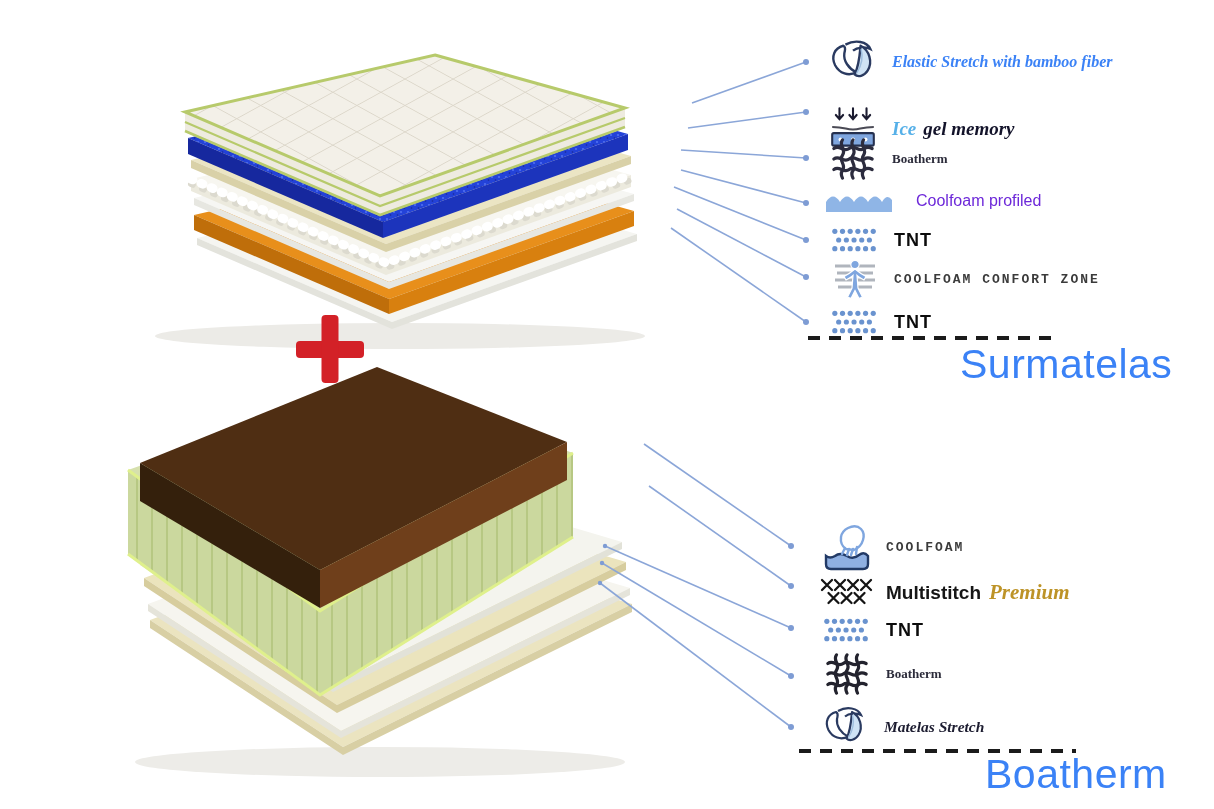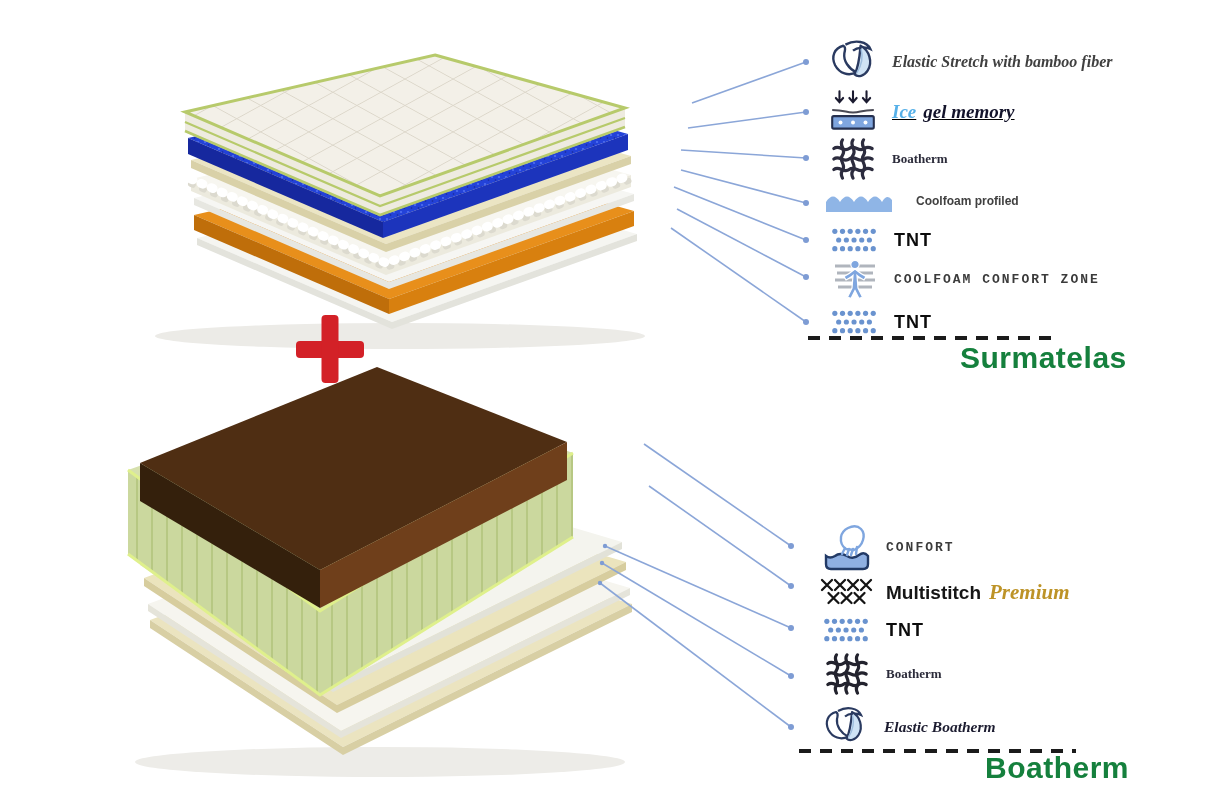--- a/index.html
+++ b/index.html
@@ -3,38 +3,38 @@
 <meta charset="utf-8">
 <style>
   html,body{margin:0;padding:0;}
   body{width:1214px;height:809px;background:#ffffff;position:relative;overflow:hidden;
        font-family:"Liberation Sans", sans-serif;}
   #scene{position:absolute;left:0;top:0;}
   .row{position:absolute;height:50px;display:flex;align-items:center;}
   .ic{width:58px;min-width:58px;display:flex;align-items:center;justify-content:center;}
   .lbl{margin-left:10px;white-space:nowrap;}
   .t-script-green{font-family:"Liberation Serif",serif;font-style:italic;font-weight:700;
-                  font-size:16px;color:#404040;}
+                  font-size:16px;color:#3b82f6;}
   .t-ice-a{font-family:"Liberation Serif",serif;font-style:italic;font-weight:700;
            font-size:19px;color:#56b0e8;}
   .t-ice-b{font-family:"Liberation Serif",serif;font-style:italic;font-weight:700;
            font-size:19px;color:#13132a;margin-left:7px;}
   .t-serif{font-family:"Liberation Serif",serif;font-weight:700;font-size:13px;color:#2b2b3a;}
-  .t-bold{font-weight:700;font-size:12px;color:#404040;margin-left:24px;}
+  .t-bold{font-weight:400;font-size:16px;color:#6d28d9;margin-left:24px;}
   .t-tnt{font-weight:700;font-size:18px;letter-spacing:1px;color:#0c0c0c;}
   .t-mono{font-family:"Liberation Mono",monospace;font-weight:700;font-size:13px;
           letter-spacing:2px;color:#3b3b3b;}
   .t-multi{font-weight:700;font-size:19px;color:#161616;}
   .t-premium{font-family:"Liberation Serif",serif;font-style:italic;font-weight:700;
              font-size:21px;color:#bd9327;margin-left:8px;}
   .t-script-dark{font-family:"Liberation Serif",serif;font-style:italic;font-weight:700;
                  font-size:15.5px;color:#1c1c30;}
   .dash{position:absolute;height:4px;
         background:repeating-linear-gradient(90deg,#1b1b1b 0 12px,transparent 12px 21px);}
-  .brand{position:absolute;font-size:30px;font-weight:700;color:#15803d;letter-spacing:0.5px;}
+  .brand{position:absolute;font-size:41px;font-weight:400;color:#3b82f6;letter-spacing:0.5px;}
   .hidden-defs{position:absolute;width:0;height:0;overflow:hidden;}
 </style>
 </head>
 <body>
 
 <svg class="hidden-defs" aria-hidden="true">
   <defs>
     <symbol id="sym-leaf" viewBox="0 0 48 44">
       <path d="M17 6 C26 1 37 3 40 10 C35.5 7.8 28 8.2 24 11.5" fill="none" stroke="#2a3a60" stroke-width="2.2"></path>
       <path d="M15 7 C7 9 3.5 17 7.5 25 C11.5 32.5 20 35.5 27 31.5 C20 28 15 21 16 14 C16.5 11 18 8.5 15 7 Z" fill="#ffffff" stroke="#2a3a60" stroke-width="2.2" stroke-linejoin="round"></path>
@@ -220,21 +220,21 @@
 
 <div class="row" style="left:824px;top:37px;">
   <span class="ic">
     <svg width="52" height="48" viewBox="0 0 48 44">
         <use href="#sym-leaf"></use>
       </svg>
     </span>
   <span class="lbl t-script-green">Elastic Stretch with bamboo fiber</span>
 </div>
 
-<div class="row" style="left:824px;top:87px;text-decoration:underline;">
+<div class="row" style="left:824px;top:104px;">
   <span class="ic">
     <svg width="52" height="46" viewBox="0 0 50 44">
       <g stroke="#1b1b30" stroke-width="2" fill="none" stroke-linecap="round">
         <path d="M12 2 V12 M8.5 8.5 L12 12.5 L15.5 8.5"></path>
         <path d="M25 2 V12 M21.5 8.5 L25 12.5 L28.5 8.5"></path>
         <path d="M38 2 V12 M34.5 8.5 L38 12.5 L41.5 8.5"></path>
       </g>
       <path d="M5 20 Q12 20 18 21.5 Q25 23.5 32 21.5 Q38 20 45 20" stroke="#4a4a55" stroke-width="2" fill="none"></path>
       <rect x="5" y="26" width="40" height="12" rx="1.5" fill="#7fa6df" stroke="#25304f" stroke-width="2"></rect>
       <circle cx="13" cy="32" r="1.9" fill="#ffffff"></circle>
@@ -307,21 +307,21 @@
 <div class="row" style="left:818px;top:522px;">
   <span class="ic">
     <svg width="54" height="52" viewBox="0 0 54 52">
       <path d="M6 35 L6 43 Q6 48 11 48 L43 48 Q48 48 48 43 L48 35 Q44 30 39 34 Q33 39 27 35 Q20 31 15 35 Q10 38 6 35 Z" fill="#8fb0e2" stroke="#223a66" stroke-width="2.4"></path>
       <g fill="#ffffff" stroke="#7fa6df" stroke-width="2.4" stroke-linecap="round" stroke-linejoin="round">
         <path d="M26 28 Q20 24 21 16 Q22 10 28 7 Q36 3 41 8 Q45 12 43 19 Q41 26 34 29 Z"></path>
         <path d="M25 27 L22 33 M29 28 L27 34 M33 28 L31 34 M37 26 L36 33" fill="none"></path>
       </g>
     </svg>
     </span>
-  <span class="lbl t-mono">CONFORT</span>
+  <span class="lbl t-mono">COOLFOAM</span>
 </div>
 
 <div class="row" style="left:818px;top:567px;text-align:center;">
   <span class="ic">
     <svg width="56" height="30" viewBox="0 0 56 30">
       <g stroke="#141414" stroke-width="2.3" stroke-linecap="round">
         <path d="M3 3 L13 13 M13 3 L3 13"></path>
           <path d="M16 3 L26 13 M26 3 L16 13"></path>
         <path d="M29 3 L39 13 M39 3 L29 13"></path>
           <path d="M42 3 L52 13 M52 3 L42 13"></path>
@@ -353,17 +353,17 @@
     </span>
   <span class="lbl t-serif">Boatherm</span>
 </div>
 
 <div class="row" style="left:816px;top:702px;">
   <span class="ic">
     <svg width="48" height="44" viewBox="0 0 48 44">
         <use href="#sym-leaf"></use>
       </svg>
     </span>
-  <span class="lbl t-script-dark">Elastic Boatherm</span>
+  <span class="lbl t-script-dark">Matelas Stretch</span>
 </div>
 
 <div class="dash" style="left:799px;top:749px;width:277px;"></div>
 <div class="brand" style="left:985px;top:751px;">Boatherm</div>
 
 </body></html>

